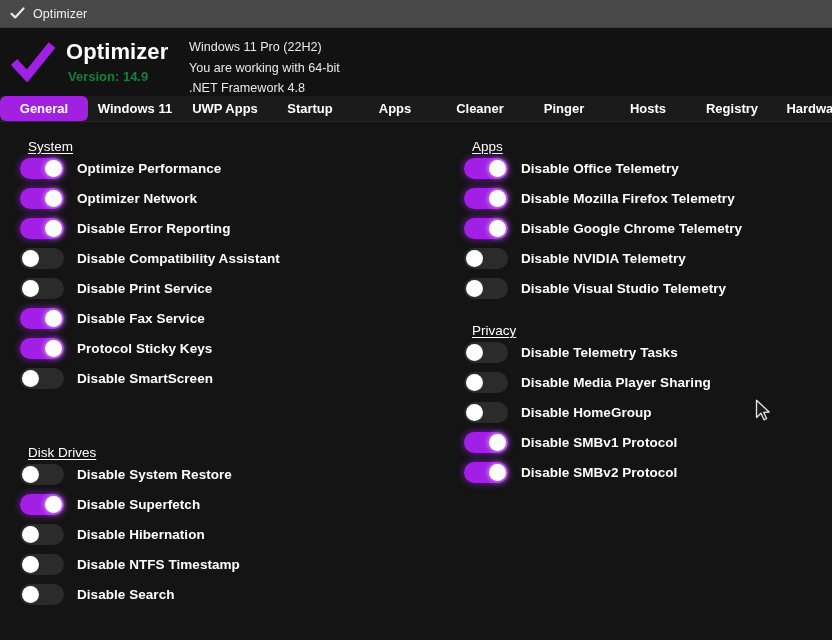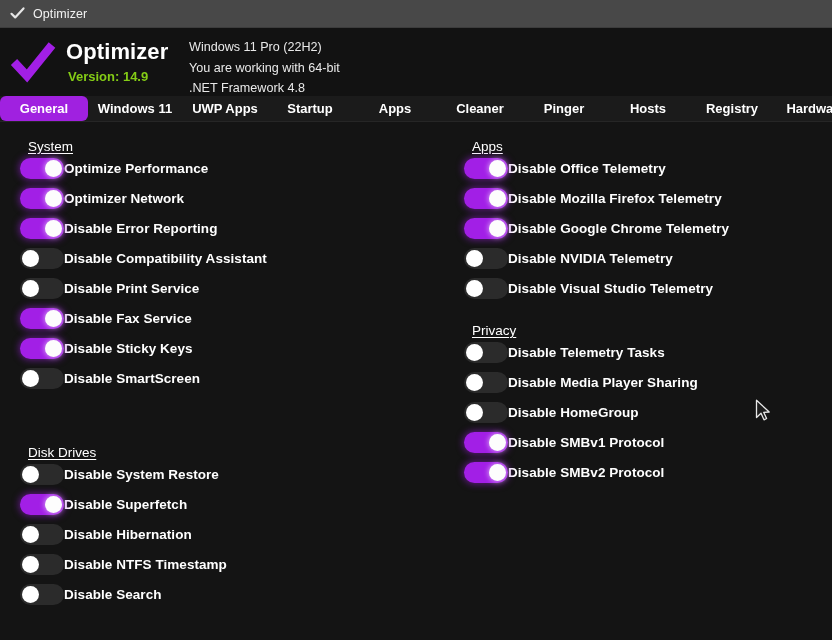--- a/index.html
+++ b/index.html
@@ -74,21 +74,21 @@
     color: #ffffff;
     font-size: 22px;
     font-weight: bold;
     letter-spacing: 0.1px;
     white-space: nowrap;
   }
   .brand-version {
     position: absolute;
     left: 68px;
     top: 41px;
-    color: #84cc16;
+    color: #15803d;
     font-size: 13px;
     font-weight: bold;
     white-space: nowrap;
   }
   .sysinfo {
     position: absolute;
     left: 189px;
     top: 9px;
     color: #e9e9e9;
     font-size: 12.6px;
@@ -189,21 +189,21 @@
     background: #a21fe6;
     box-shadow: 0 0 7px 1px rgba(162,31,230,0.55);
   }
   .switch.on .knob {
     left: 25px;
     background: #fdfdfd;
     box-shadow: 0 0 5px 1px rgba(255,255,255,0.5);
   }
 
   .row-label {
-    margin-left: 0;
+    margin-left: 13px;
     color: #ffffff;
     font-size: 13.5px;
     font-weight: bold;
     white-space: nowrap;
     letter-spacing: 0.05px;
   }
 
   
   .cursor {
     position: absolute;
@@ -298,21 +298,21 @@
             <div class="row">
               <div class="switch on">
                 <div class="knob"></div>
               </div>
               <div class="row-label">Disable Fax Service</div>
             </div>
             <div class="row">
               <div class="switch on">
                 <div class="knob"></div>
               </div>
-              <div class="row-label">Disable Sticky Keys</div>
+              <div class="row-label">Protocol Sticky Keys</div>
             </div>
             <div class="row">
               <div class="switch">
                 <div class="knob"></div>
               </div>
               <div class="row-label">Disable SmartScreen</div>
             </div>
           </div>
       </div>
 

